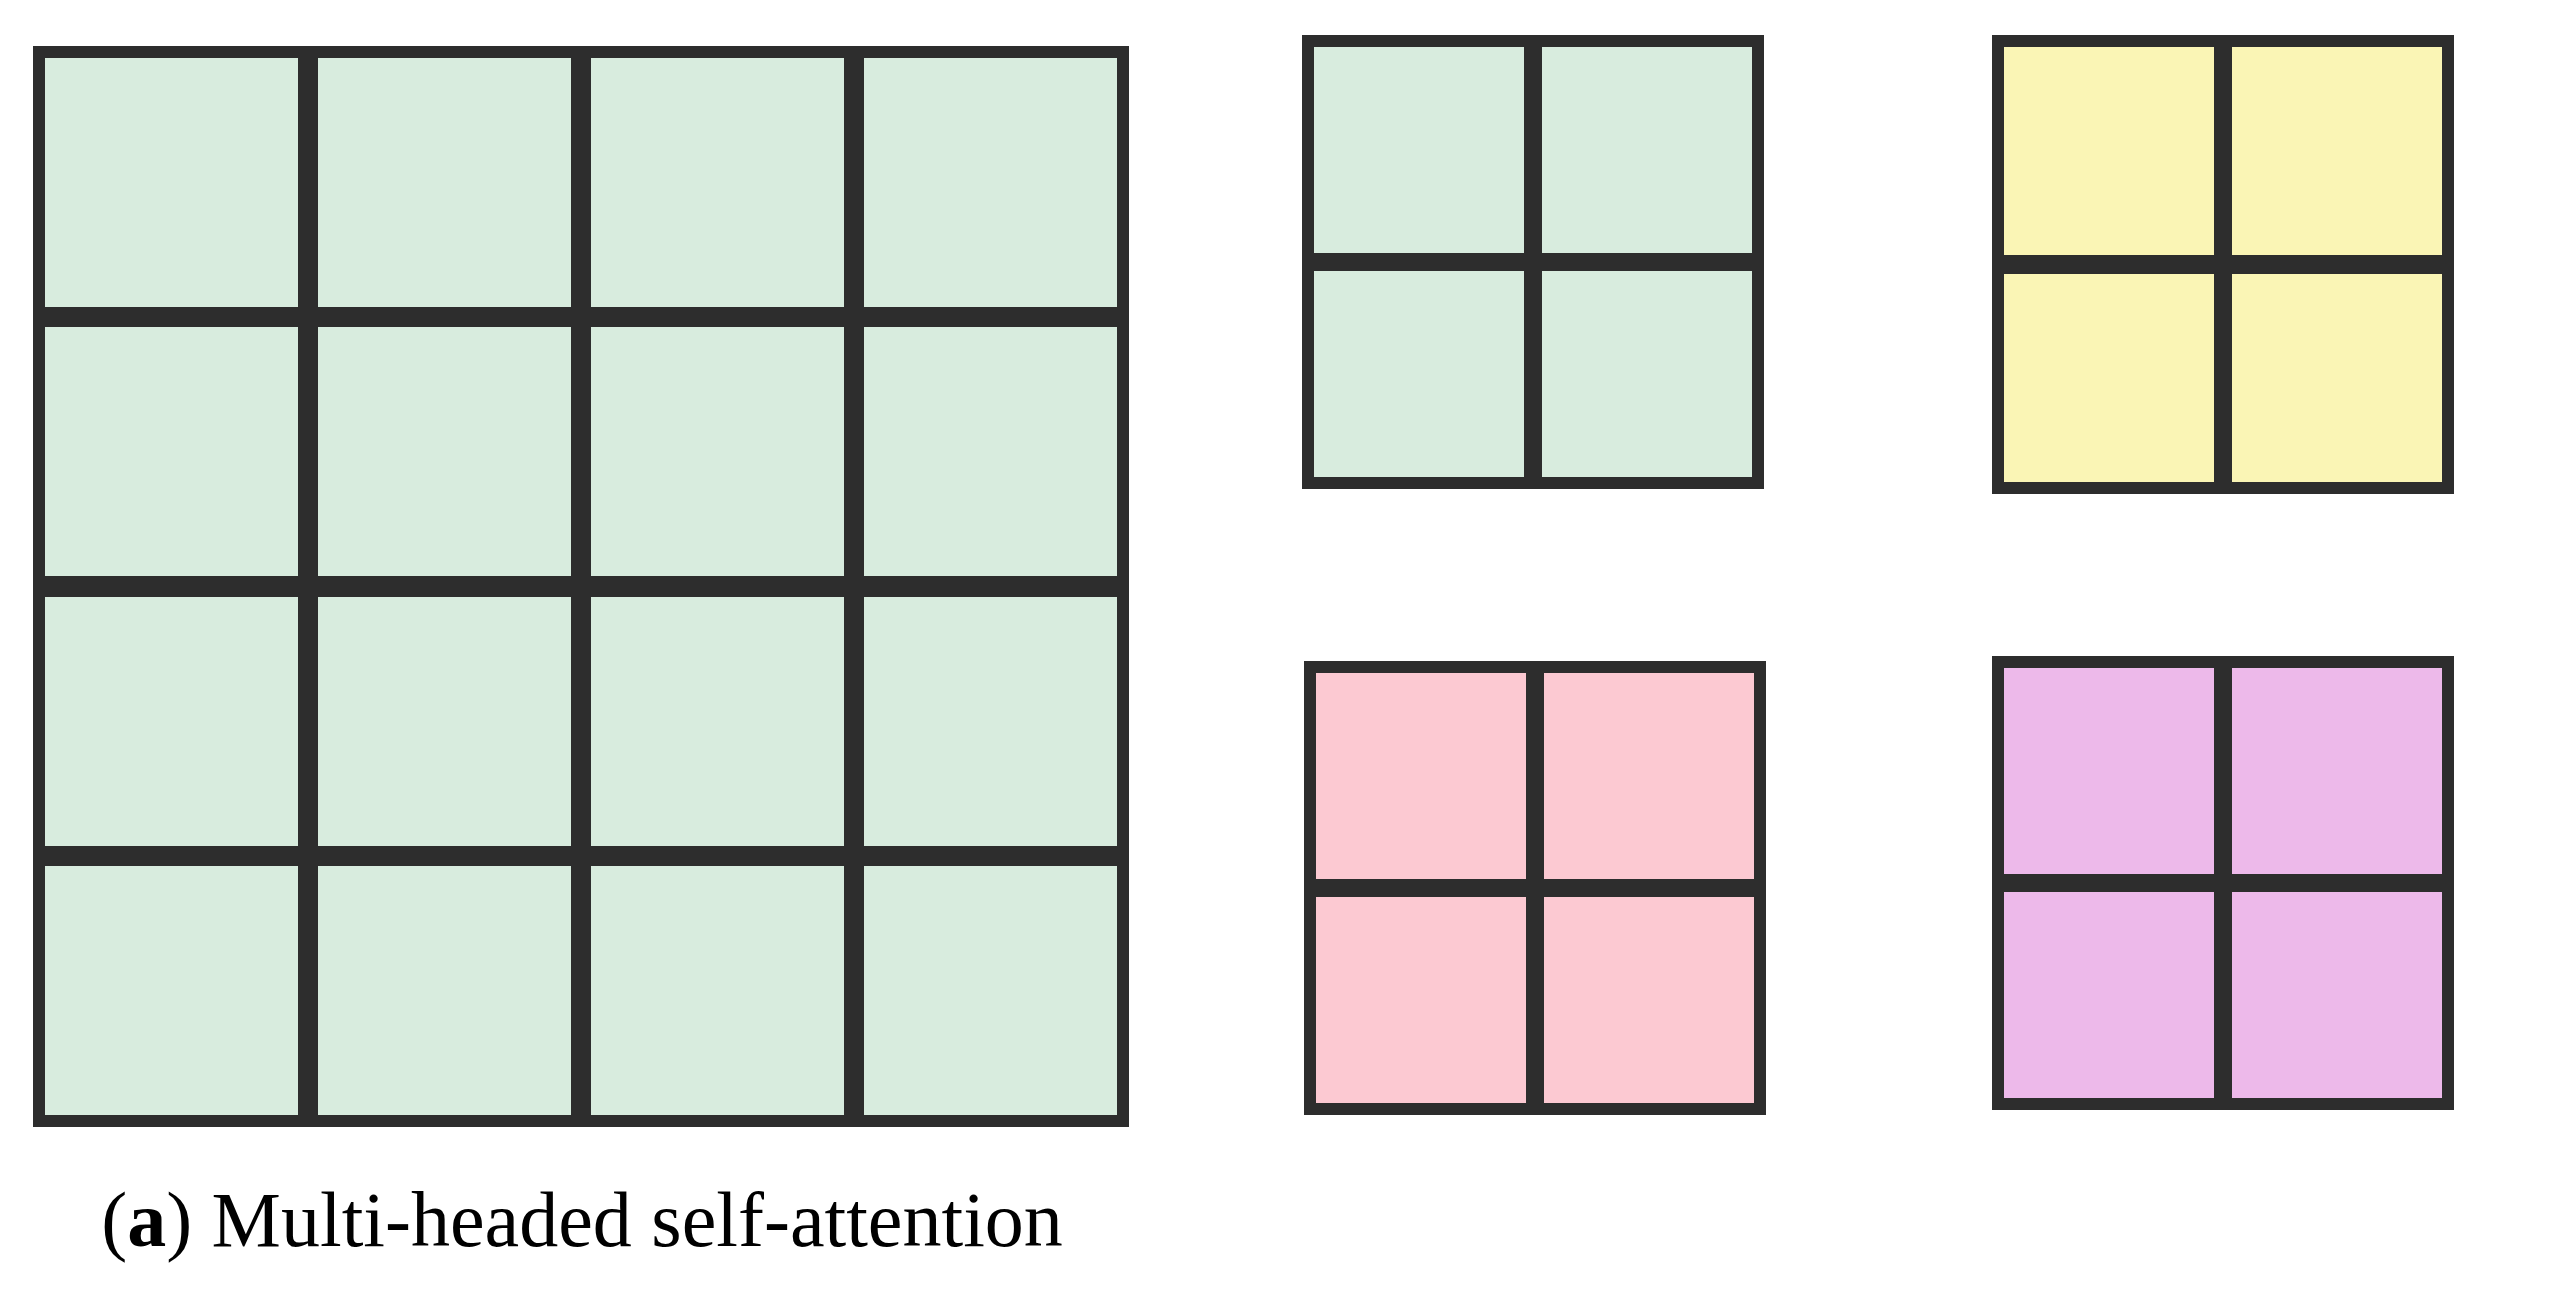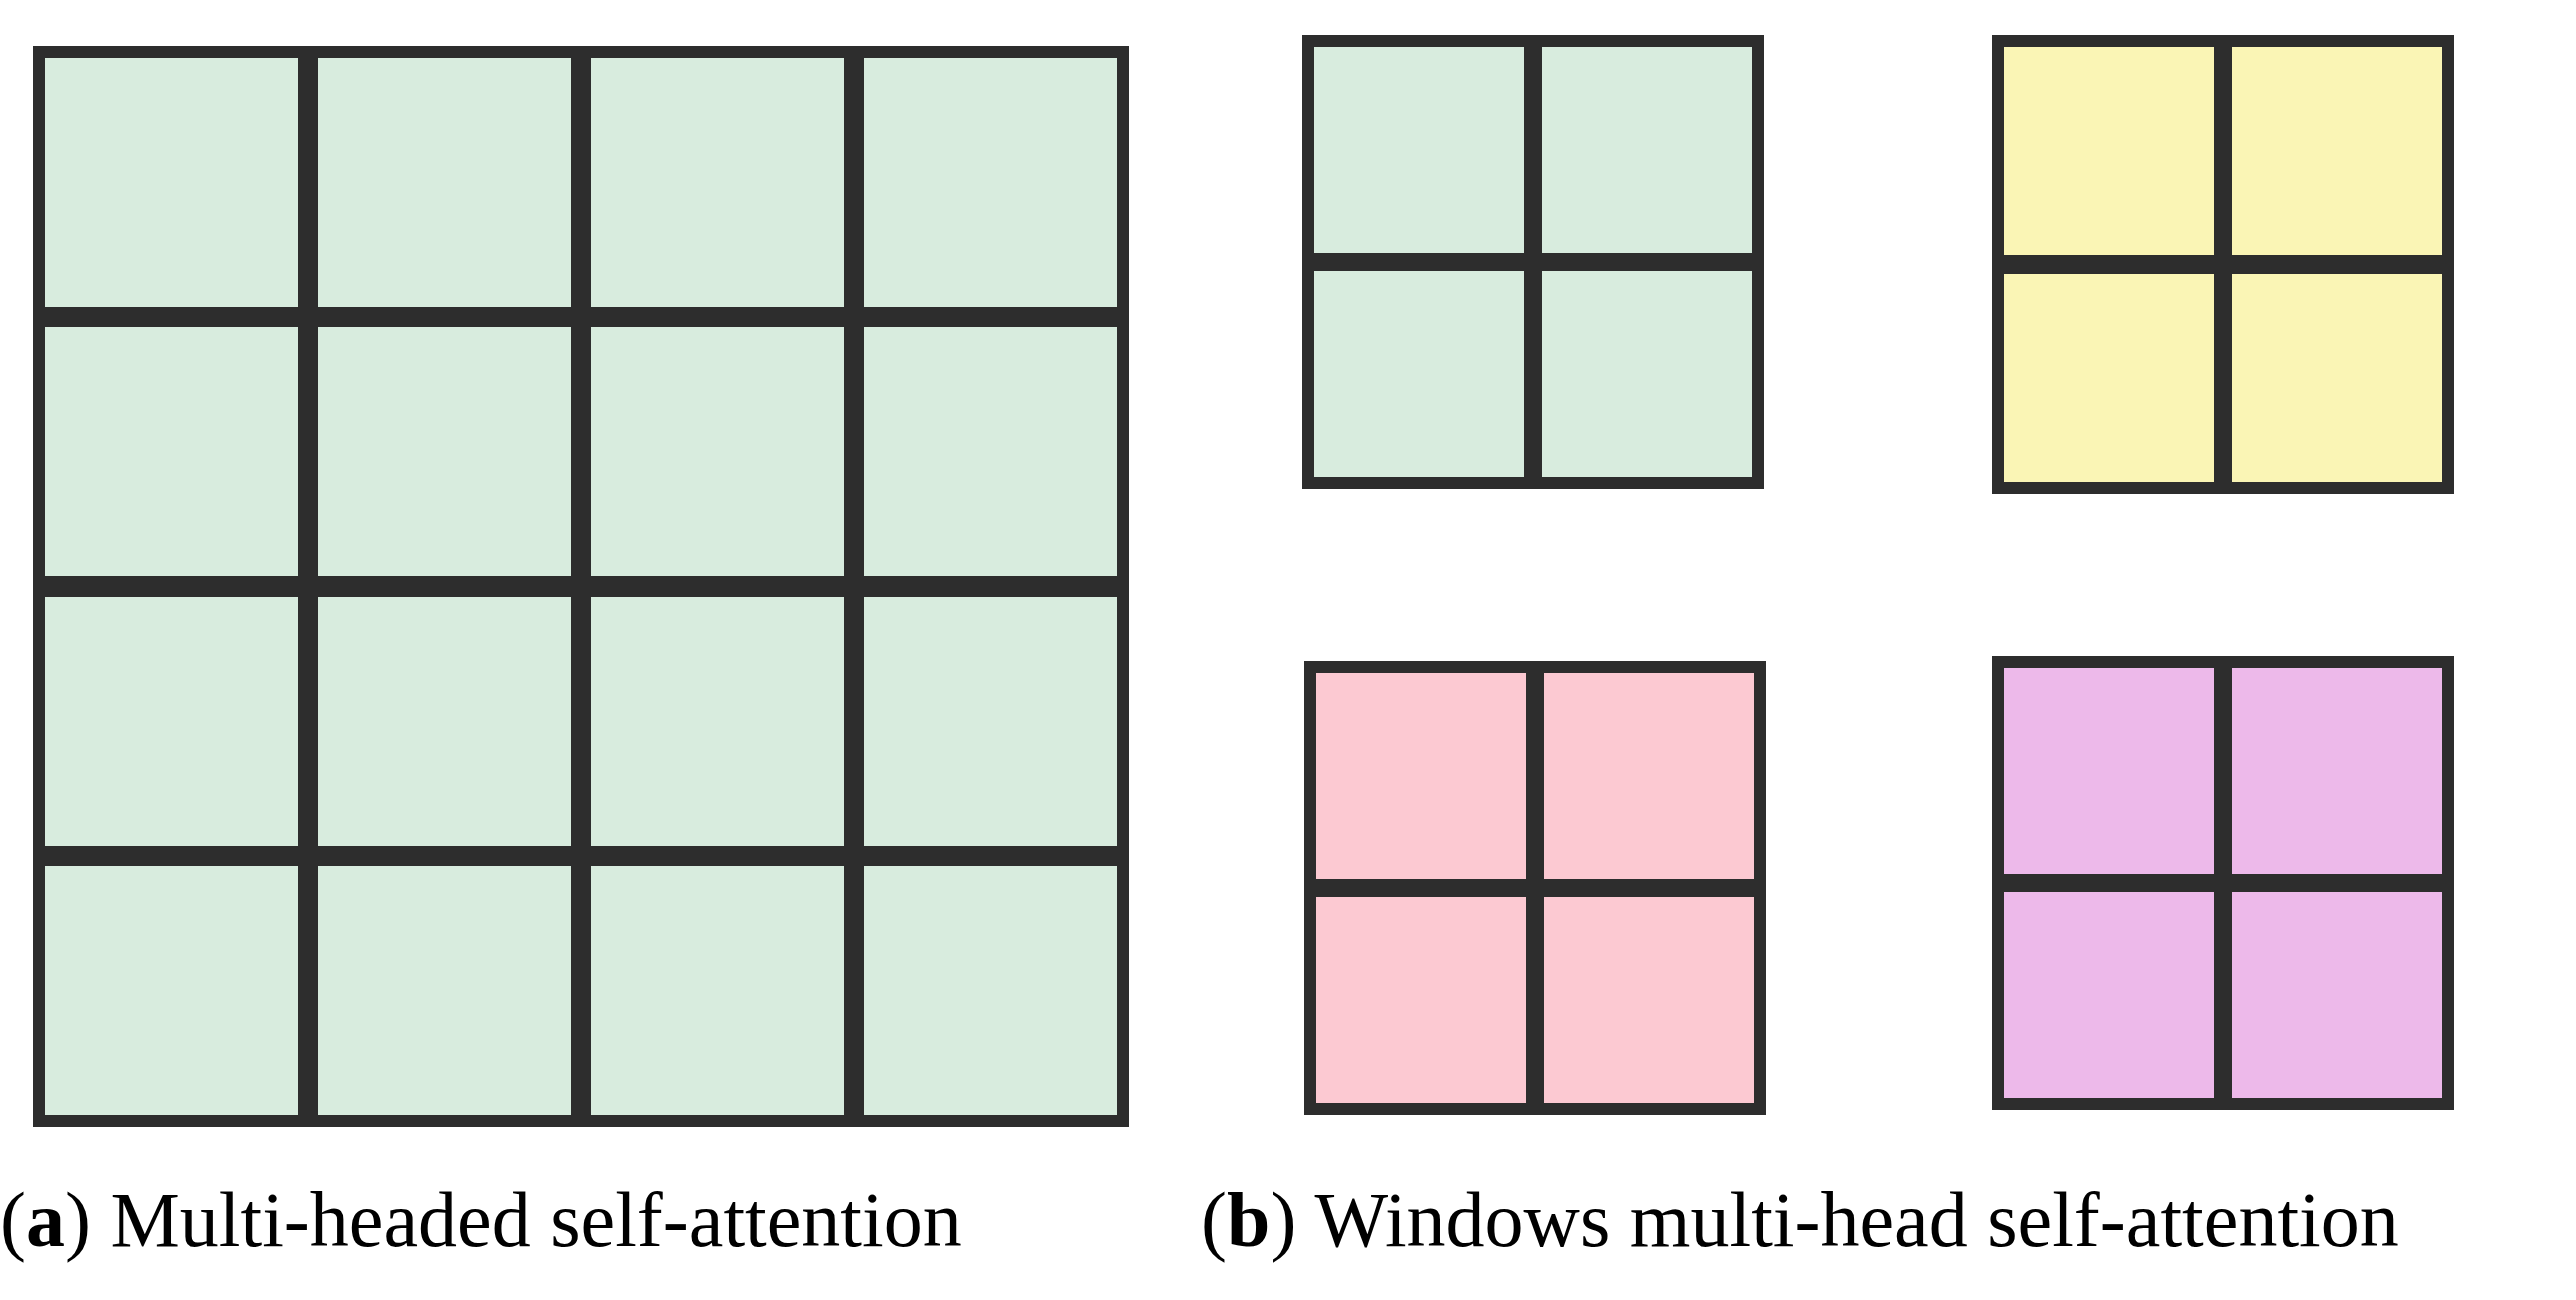--- a/index.html
+++ b/index.html
@@ -20,20 +20,21 @@
     padding: 12px;
     gap: 20.3px;
   }
   .grid-small {
     padding: 12px;
     gap: 18.5px;
   }
   .cell { width: 100%; height: 100%; }
   .caption {
     position: absolute;
+    text-align: center;
     font-size: 78px;
     line-height: 1.1;
     color: #000000;
     white-space: nowrap;
   }
   .caption b { font-weight: bold; }
 </style>
 </head>
 <body>
 
@@ -83,18 +84,15 @@
       <div class="cell" style="background: rgb(237, 185, 234);"></div>
       <div class="cell" style="background: rgb(237, 185, 234);"></div>
       <div class="cell" style="background: rgb(237, 185, 234);"></div>
       <div class="cell" style="background: rgb(237, 185, 234);"></div>
     </div>
 
   <div class="caption" style="left:0px; top:1177px; width:1164px;">
     <span>(</span><b>a</b><span>)</span><span> Multi-headed self-attention</span>
   </div>
 
-  <div class="caption" style="left:1201px; top:1177px; width:1375px;">
-    <span>(</span><b>b</b><span>)</span><span> Windows multi-head self-attention</span>
-  </div>
 
 </div>
 
 
 </body></html>

